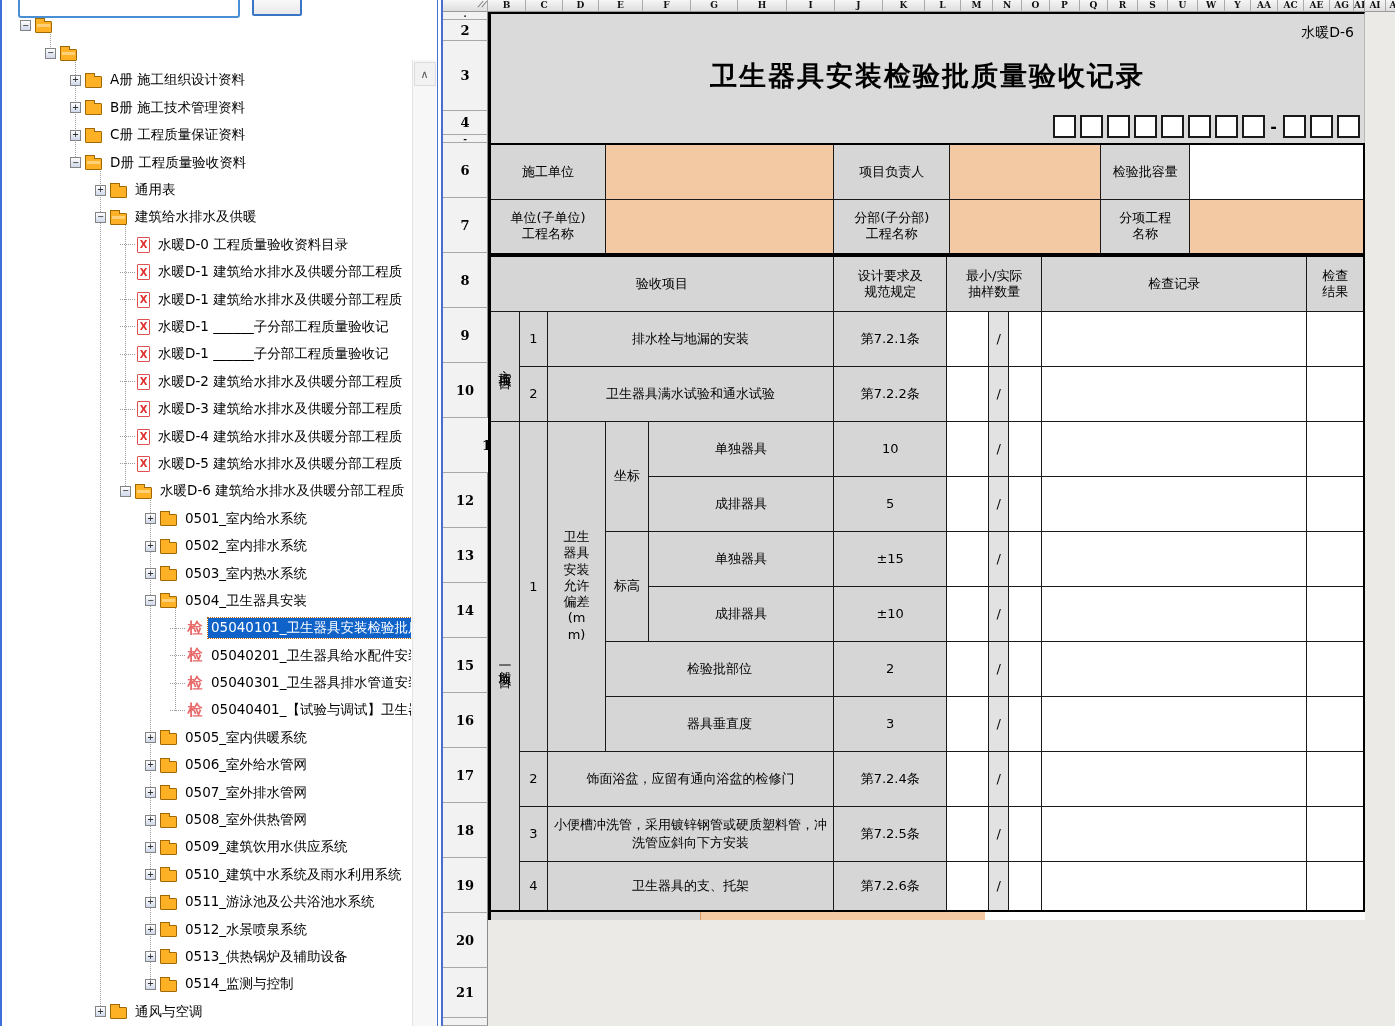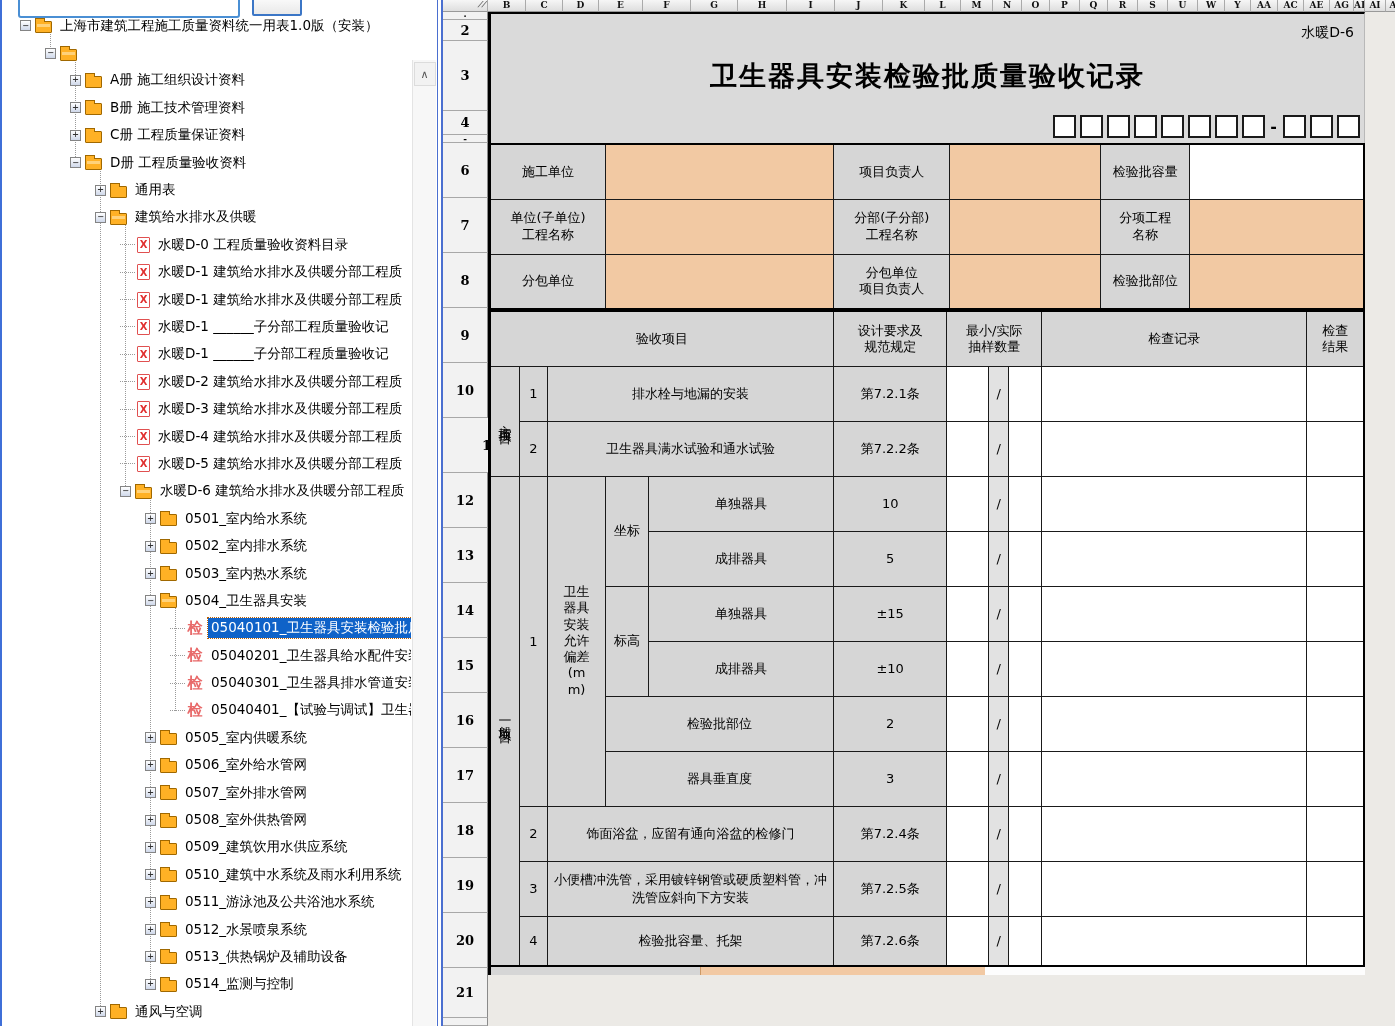--- a/index.html
+++ b/index.html
@@ -81,21 +81,20 @@
     <div class="vline" style="left:73px; top:53px; height:110px;"></div>
     <div class="vline" style="left:98px; top:163px; height:849px;"></div>
     <div class="vline" style="left:123px; top:218px; height:274px;"></div>
     <div class="vline" style="left:148px; top:492px; height:493px;"></div>
     <div class="vline" style="left:173px; top:601px; height:110px;"></div>
 
     <div id="tree-rows">
         <div class="trow" style="padding-left: 8px;">
           <span class="texp">−</span>
           <span class="tico ico-fo"></span>
-          <span class="tlabel">上海市建筑工程施工质量资料统一用表1.0版（安装）</span>
         </div>
         <div class="trow" style="padding-left: 33px;">
           <span class="texp">−</span>
           <span class="tico ico-fo"></span>
         </div>
         <div class="trow" style="padding-left: 58px;">
           <span class="texp">+</span>
           <span class="tico ico-fc"></span>
           <span class="tlabel">A册 施工组织设计资料</span>
         </div>
@@ -379,29 +378,20 @@
           <td class="wsp">单位(子单位)
 工程名称</td>
           <td class="orange"></td>
           <td class="wsp">分部(子分部)
 工程名称</td>
           <td class="orange" colspan="2"></td>
           <td class="wsp">分项工程
 名称</td>
           <td class="orange"></td>
         </tr>
-        <tr style="height:55px">
-          <td>分包单位</td>
-          <td class="orange"></td>
-          <td class="wsp">分包单位
-项目负责人</td>
-          <td class="orange" colspan="2"></td>
-          <td>检验批部位</td>
-          <td class="orange"></td>
-        </tr>
       </tbody>
         </table>
 
       <table id="insp-table" class="sheet">
         <colgroup>
           <col style="width:30px">
             <col style="width:28px">
             <col style="width:58px">
             <col style="width:43px">
             <col style="width:185px">
@@ -520,21 +510,21 @@
           <td class="left" colspan="3">小便槽冲洗管，采用镀锌钢管或硬质塑料管，冲洗管应斜向下方安装</td>
           <td>第7.2.5条</td>
           <td class="samp-l"></td>
           <td class="samp-m">/</td>
           <td class="samp-r"></td>
           <td class="white"></td>
           <td class="white"></td>
         </tr>
         <tr style="height:50px">
           <td>4</td>
-          <td class="left" colspan="3">检验批容量、托架</td>
+          <td class="left" colspan="3">卫生器具的支、托架</td>
           <td>第7.2.6条</td>
           <td class="samp-l"></td>
           <td class="samp-m">/</td>
           <td class="samp-r"></td>
           <td class="white"></td>
           <td class="white"></td>
         </tr>
       </tbody>
         </table>
 

